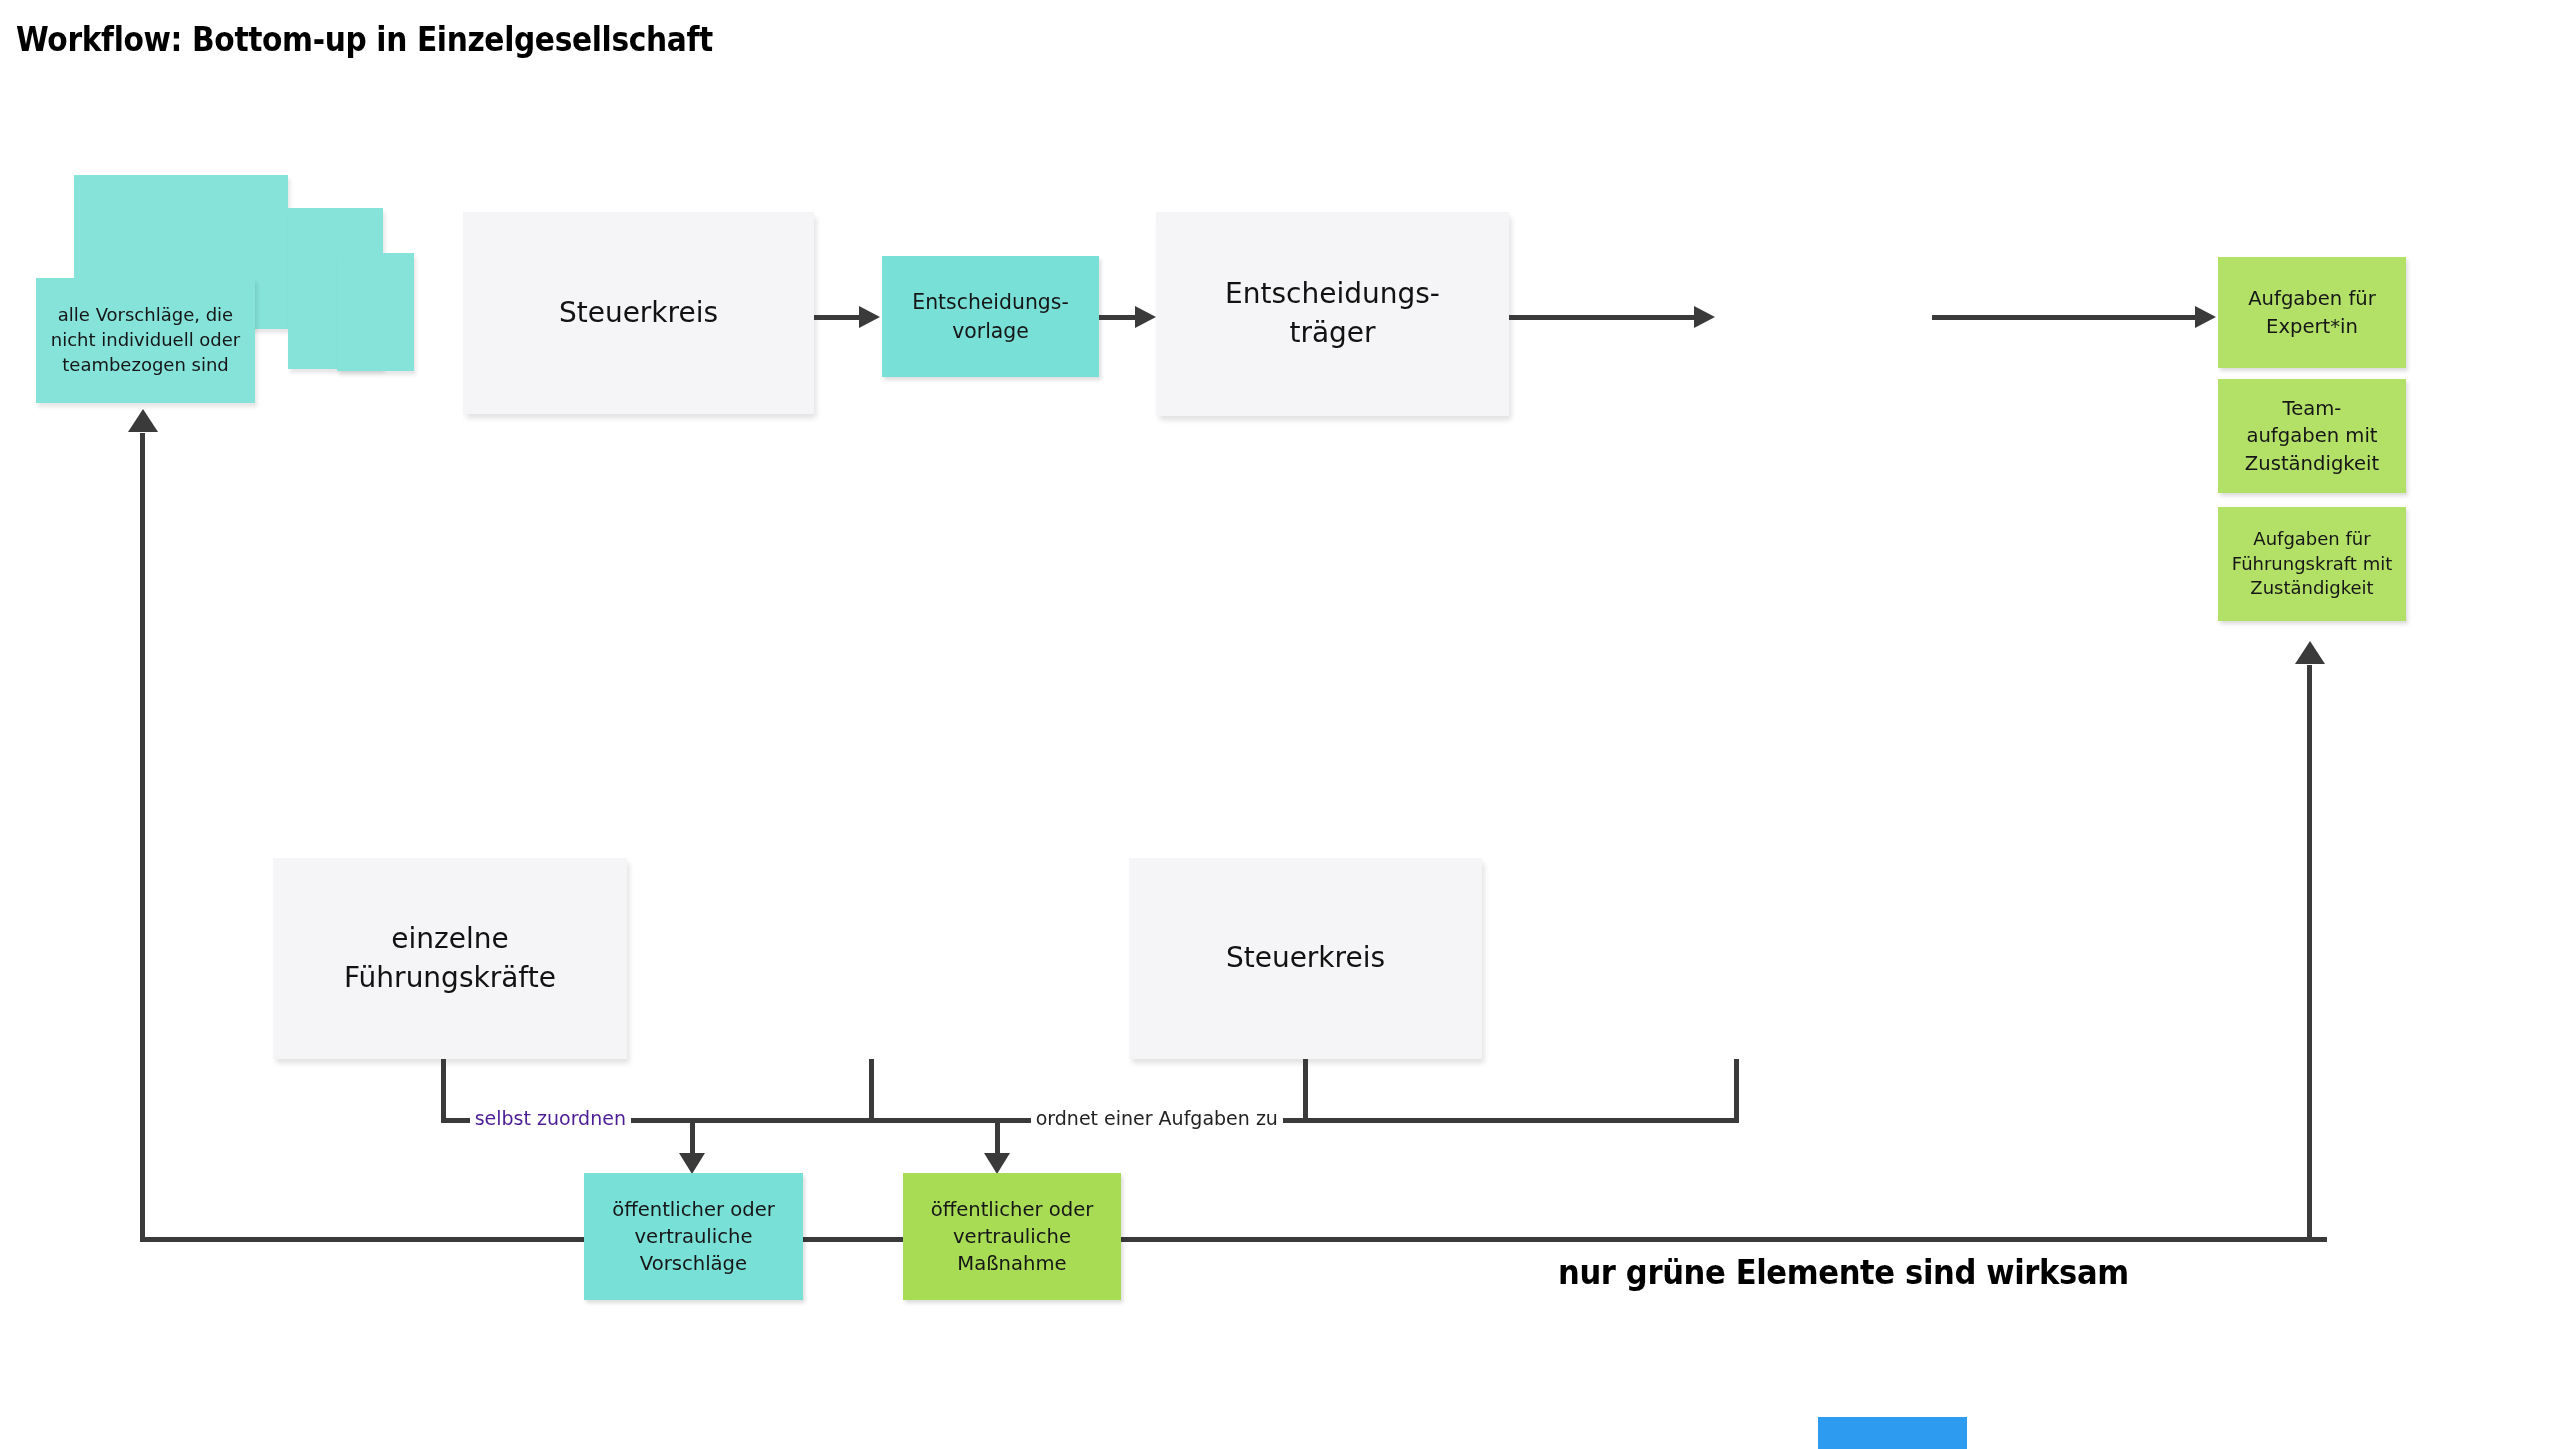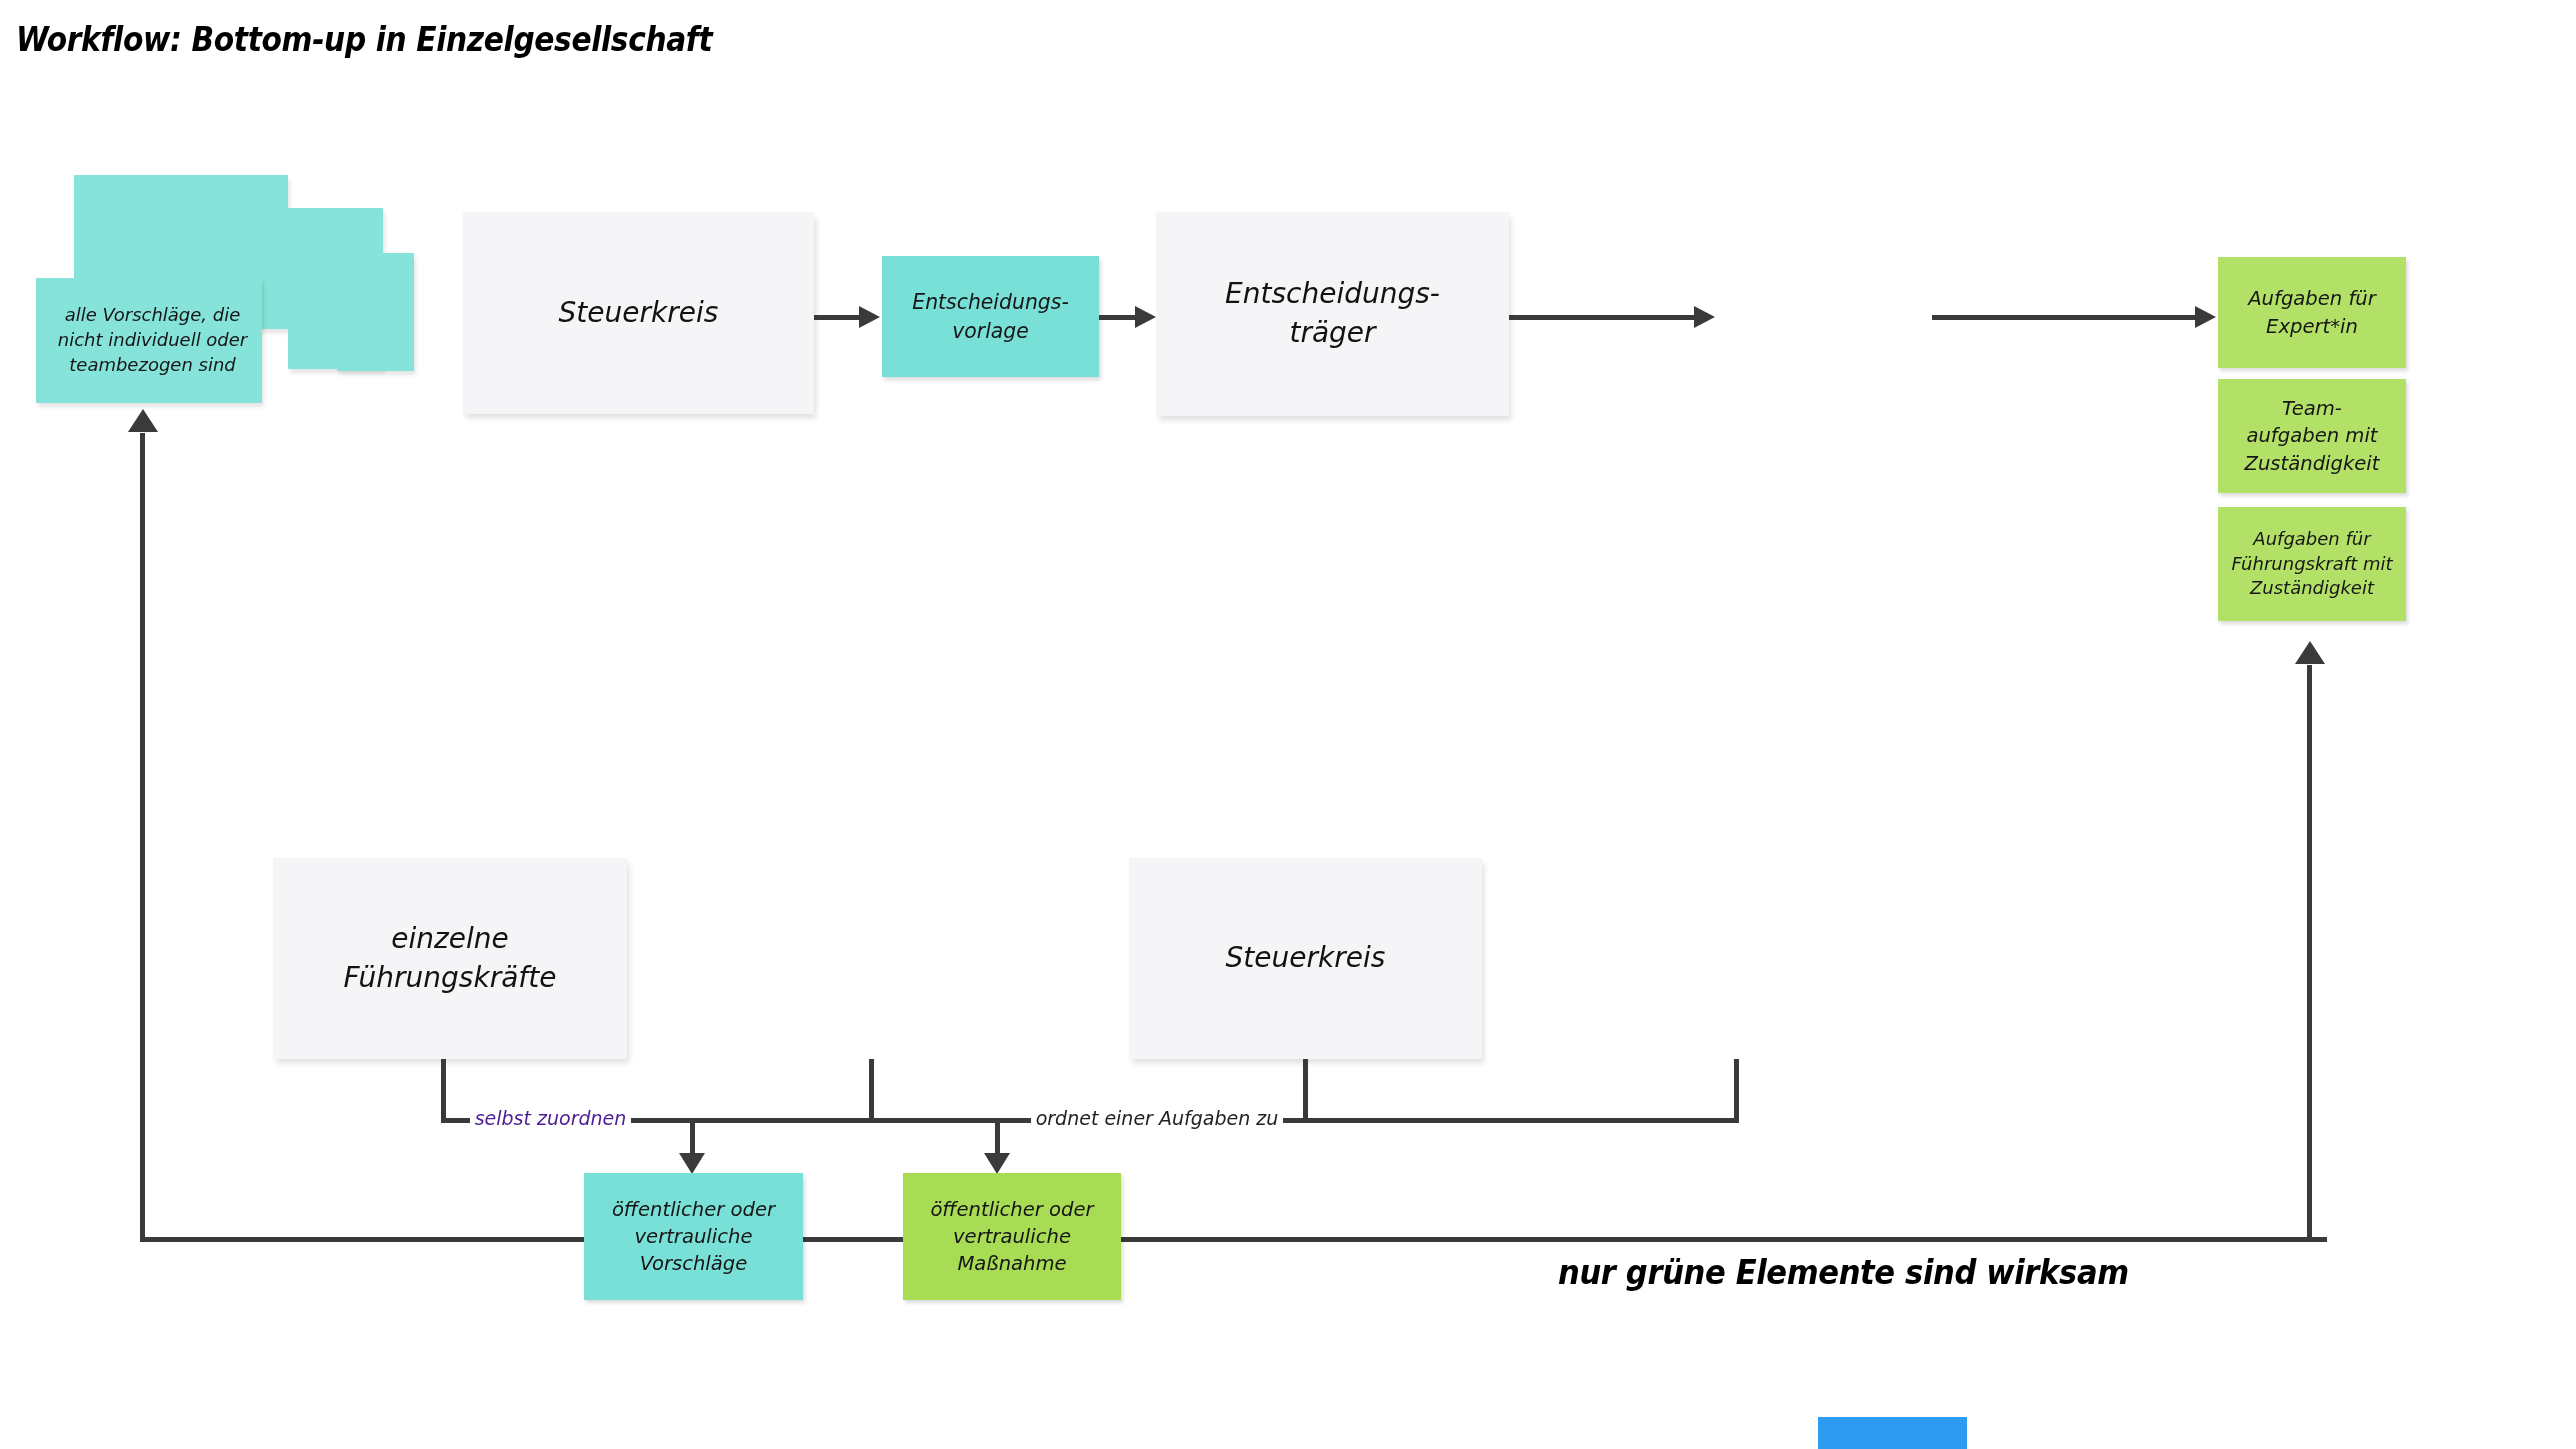--- a/index.html
+++ b/index.html
@@ -1,18 +1,18 @@
 <!DOCTYPE html>
 <html style="font-size:12.5px"><head>
 <meta charset="utf-8">
 <style>
   html,body{margin:0;padding:0;background:#ffffff;}
   #canvas{
     position:relative;width:2576px;height:1450px;background:#ffffff;overflow:hidden;
-    font-family:"DejaVu Sans","Liberation Sans",sans-serif;color:#161616;font-style:italic;
+    font-family:"DejaVu Sans","Liberation Sans",sans-serif;color:#161616;
   }
   .abs{position:absolute;}
   .node{
     position:absolute;display:flex;align-items:center;justify-content:center;
     text-align:center;white-space:pre-line;line-height:1.38;
   }
   .gray{background:#f5f5f7;box-shadow:3.1px 4.7px 5.5px rgba(0,0,0,0.12);font-size:28px;color:#121212;}
   .teal{background:#79e0d7;box-shadow:2.4px 3.1px 3.9px rgba(0,0,0,0.14);}
   .teal-stack{background:#85e3da;box-shadow:1.6px 3.9px 3.9px rgba(0,0,0,0.10);}
   .green{background:#b3e168;box-shadow:2.4px 3.1px 3.9px rgba(0,0,0,0.14);}
@@ -38,21 +38,21 @@
 
   <div class="line" style="left:140px;top:433px;width:4.7px;height:809px;"></div>
   <div class="line" style="left:140px;top:1237px;width:2187px;height:4.7px;"></div>
   <div class="line" style="left:2307px;top:665px;width:4.7px;height:577px;"></div>
   <div class="head-up" style="left:128px;top:409px;"></div>
   <div class="head-up" style="left:2295px;top:641px;"></div>
 
   <div class="abs teal-stack" style="left:74px;top:175px;width:214px;height:154px;"></div>
   <div class="abs teal-stack" style="left:288px;top:208px;width:95px;height:161px;"></div>
   <div class="abs teal-stack" style="left:337px;top:253px;width:77px;height:118px;"></div>
-  <div class="node teal-stack" style="left:36px;top:278px;width:219px;height:125px;font-size:18px;padding-left:7px;">alle Vorschläge, die
+  <div class="node teal-stack" style="left:36px;top:278px;width:219px;height:125px;font-size:18px;">alle Vorschläge, die
 nicht individuell oder
 teambezogen sind</div>
 
   <div class="node gray" style="left:463px;top:212px;width:351px;height:202px;">Steuerkreis</div>
 
   <div class="line" style="left:814px;top:315px;width:47px;height:4.7px;"></div>
   <div class="head-right" style="left:859px;top:306px;"></div>
 
   <div class="node teal" style="left:882px;top:256px;width:217px;height:121px;font-size:20.4px;">Entscheidungs-
 vorlage</div>

